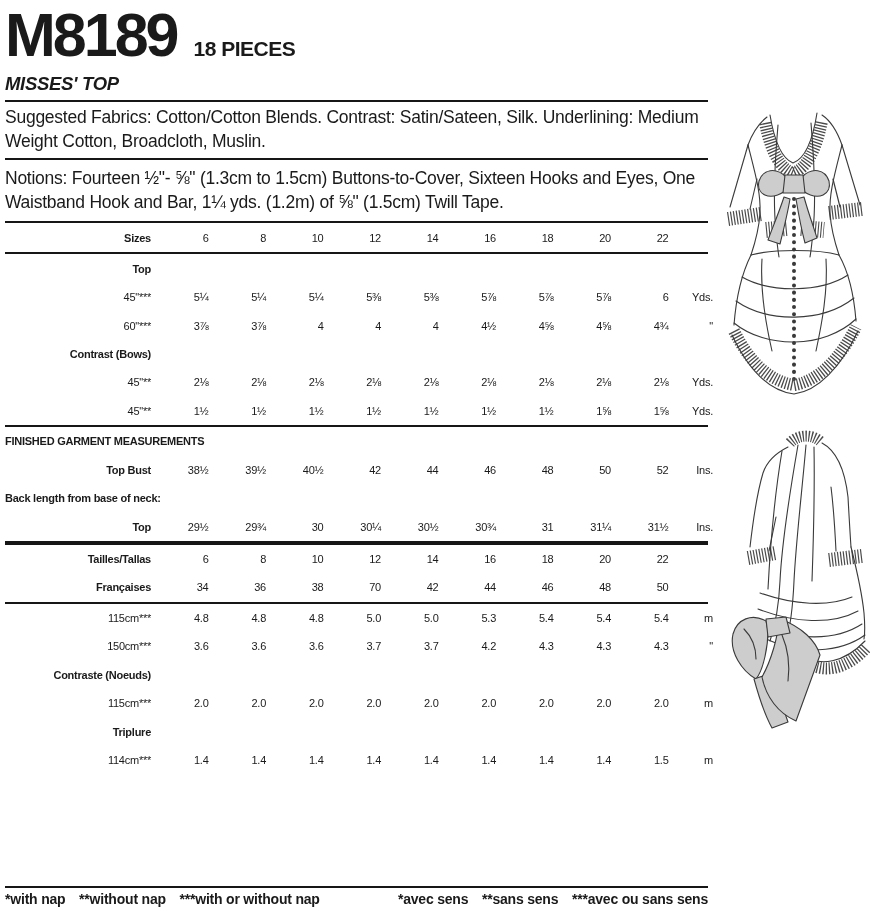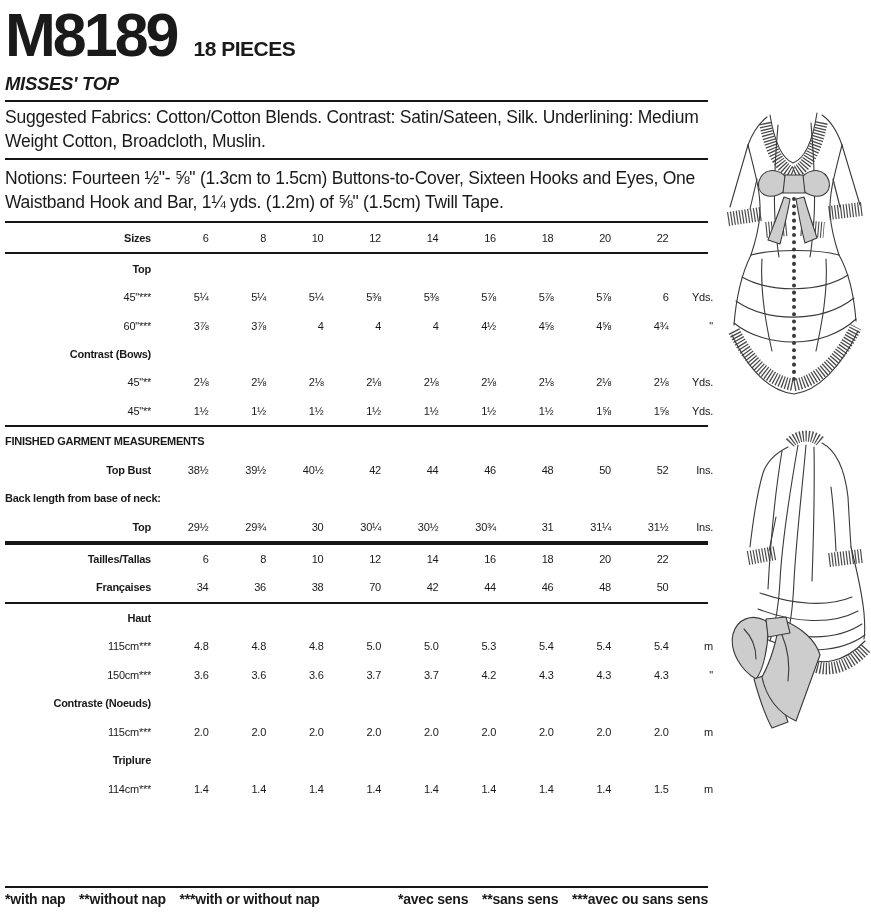--- a/index.html
+++ b/index.html
@@ -198,23 +198,20 @@
         <span class="tcell">36</span>
         <span class="tcell">38</span>
         <span class="tcell">70</span>
         <span class="tcell">42</span>
         <span class="tcell">44</span>
         <span class="tcell">46</span>
         <span class="tcell">48</span>
         <span class="tcell">50</span>
       </div>
       <div class="trule"></div>
-      <div class="trow section">
-        <span class="tlabel">Haut</span>
-      </div>
       <div class="trow data">
         <span class="tlabel">115cm***</span>
         <span class="tcell">4.8</span>
         <span class="tcell">4.8</span>
         <span class="tcell">4.8</span>
         <span class="tcell">5.0</span>
         <span class="tcell">5.0</span>
         <span class="tcell">5.3</span>
         <span class="tcell">5.4</span>
         <span class="tcell">5.4</span>

